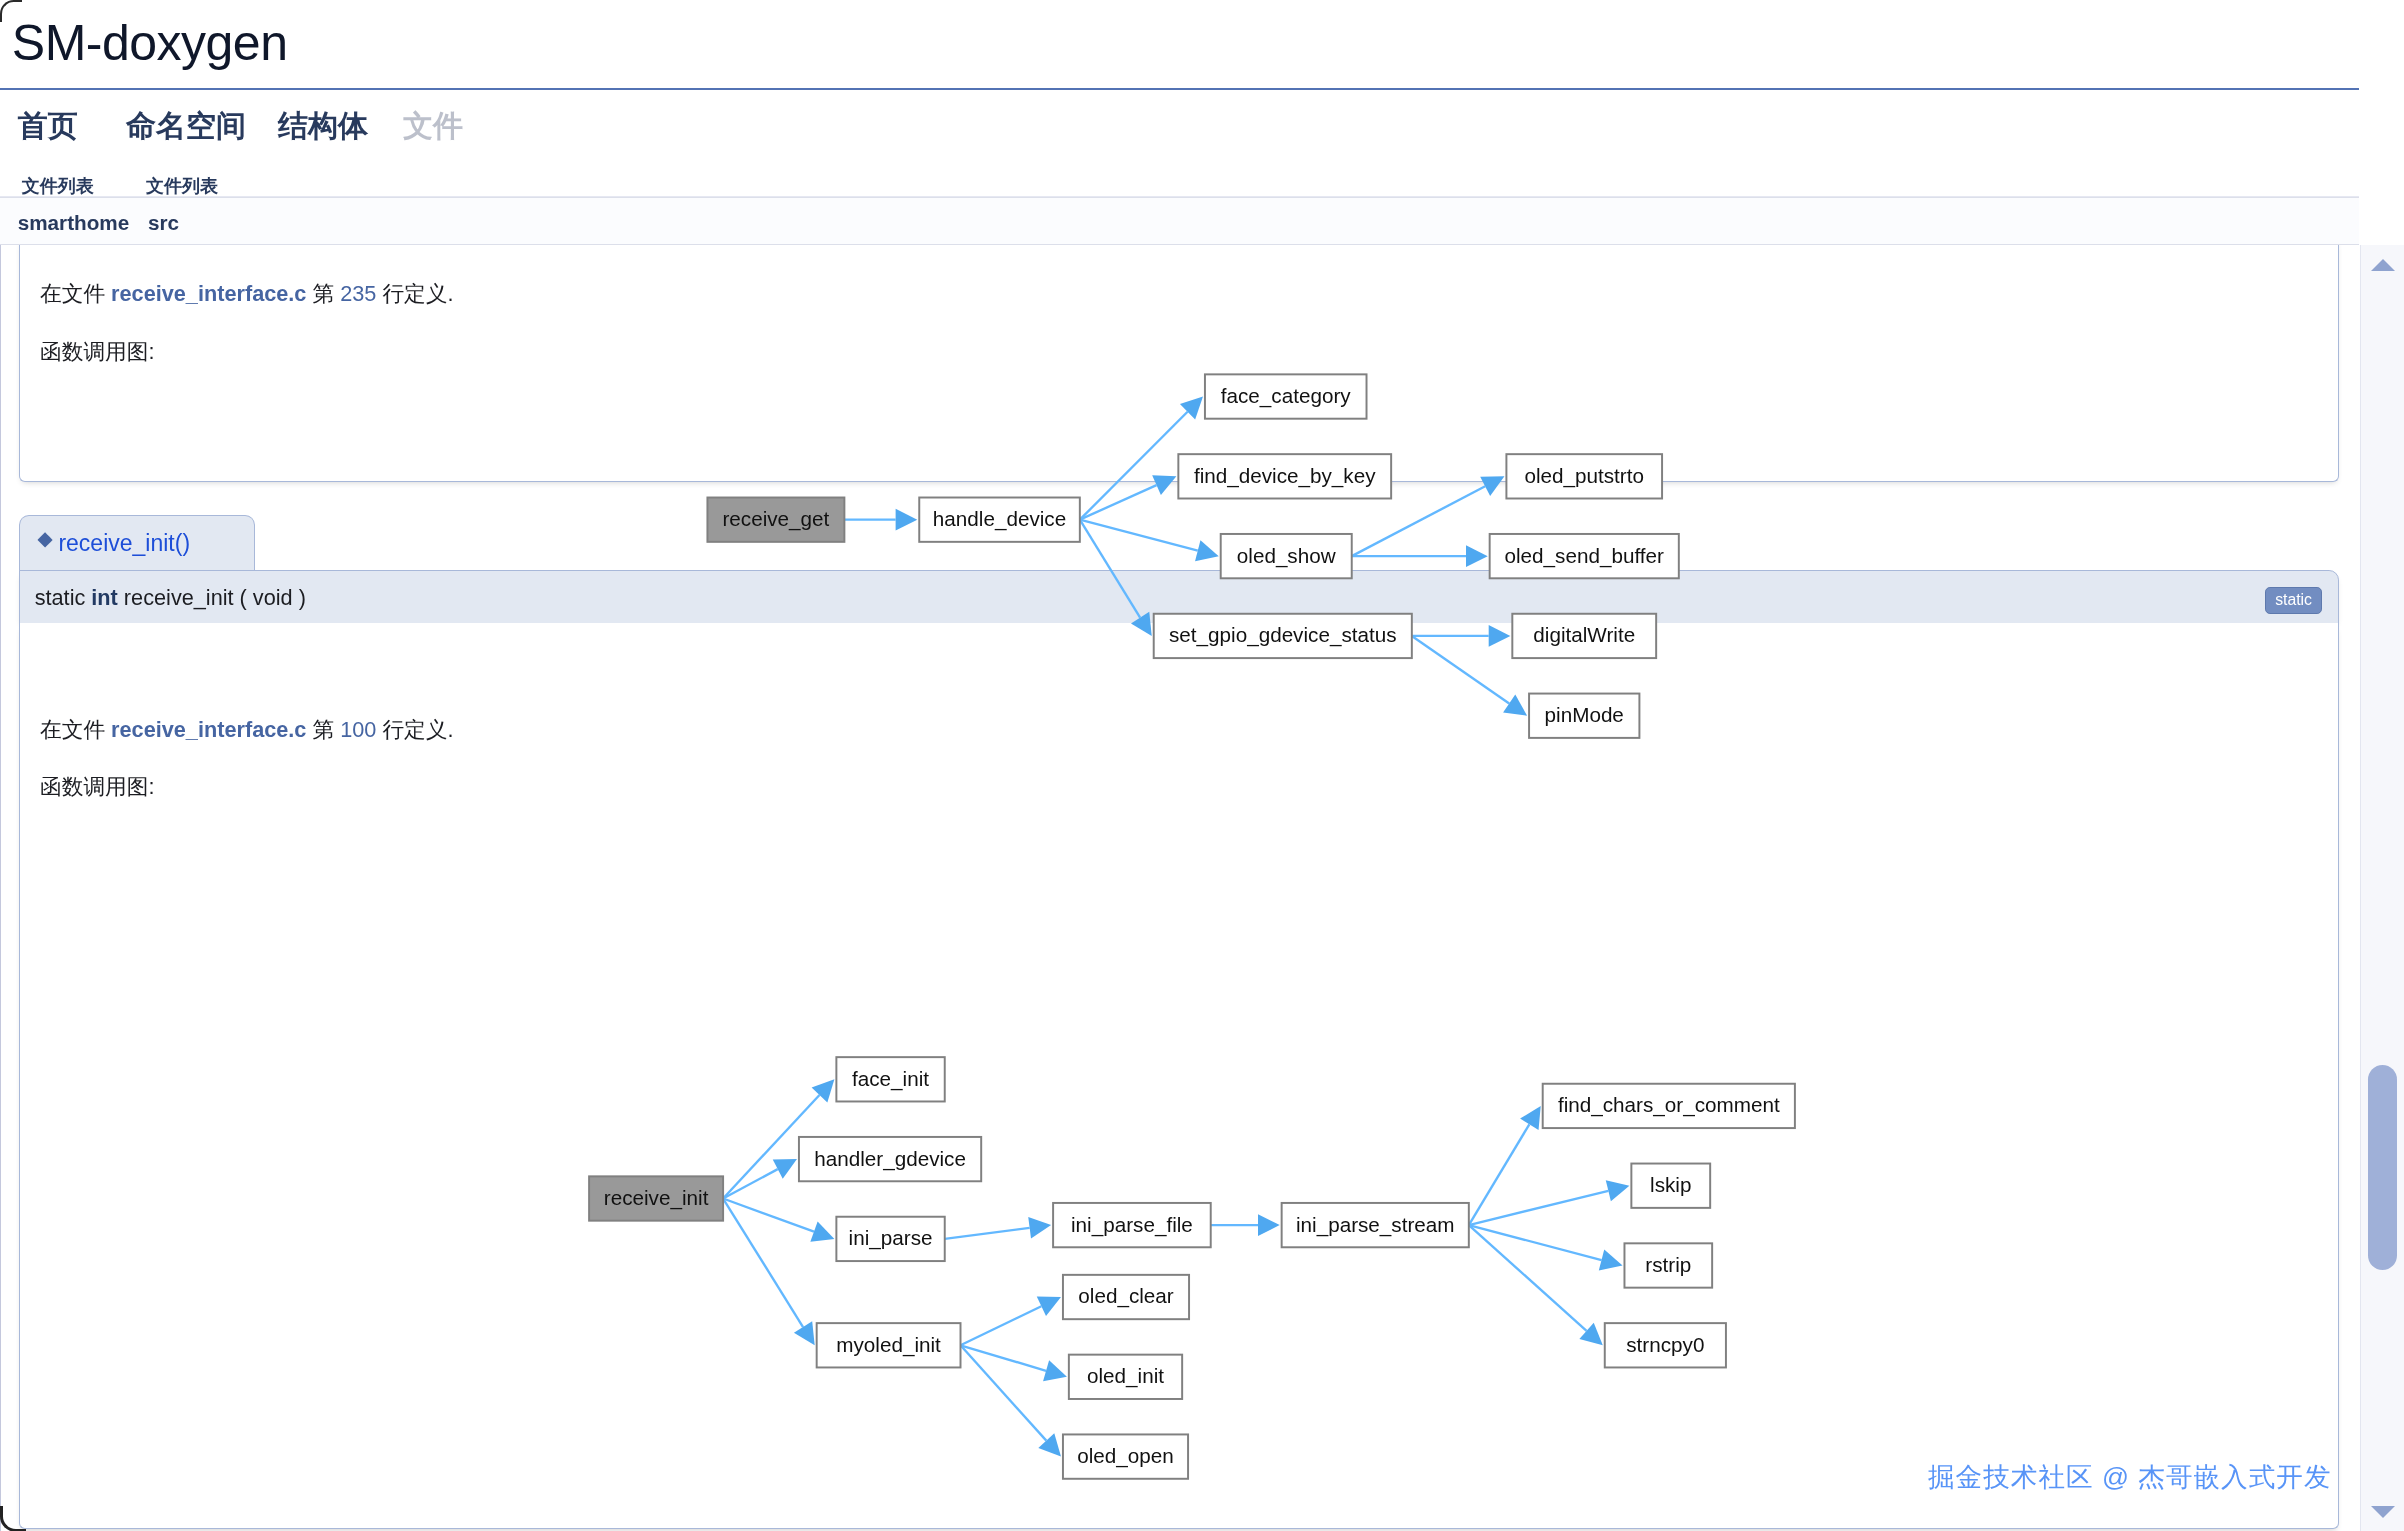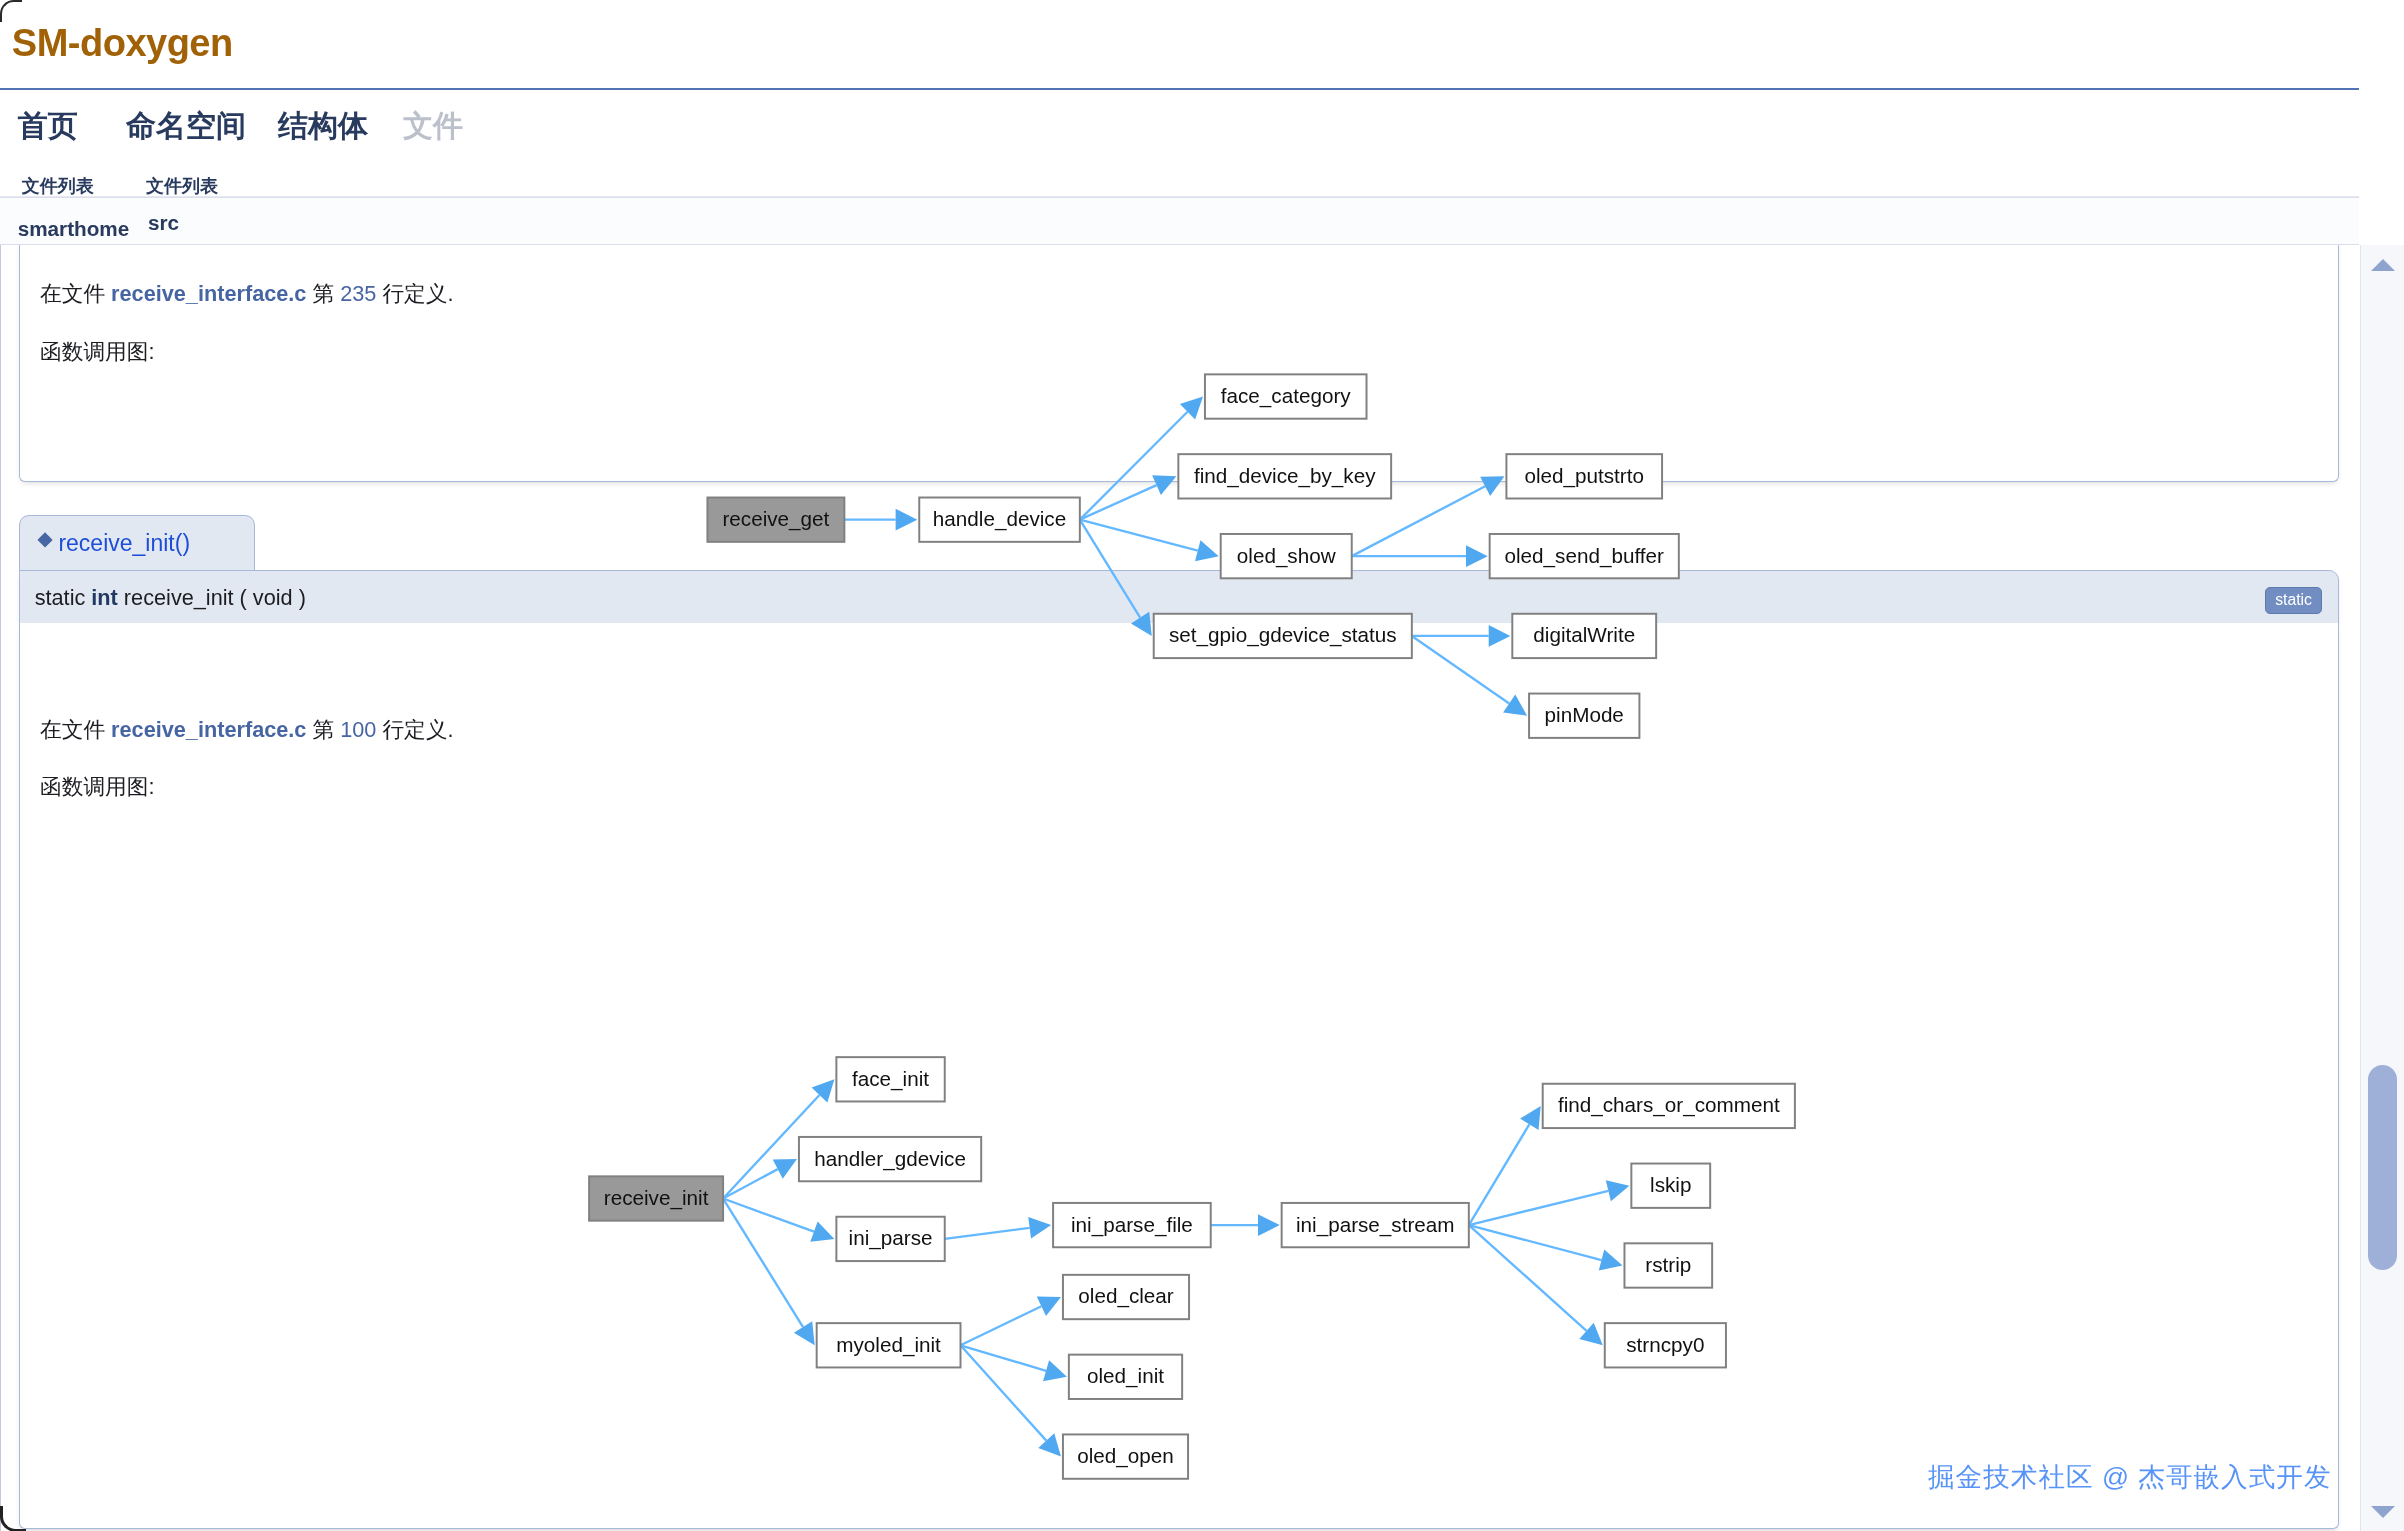--- a/index.html
+++ b/index.html
@@ -19,22 +19,22 @@
   
   .titlearea {
     position: absolute; left: 0; top: 0;
     width: 2359px; height: 90px;
     background: #ffffff;
     border-bottom: 2px solid #5373B4;
     border-top-left-radius: 11.8px;
   }
   .projectname {
     position: absolute; left: 11.8px; top: 13.8px;
-    font-size: 38px; line-height: 59px;
-    font-weight: 700; color: #a16207;
+    font-size: 50px; line-height: 59px;
+    font-weight: 400; color: #0f172a;
     letter-spacing: -0.5px;
     white-space: nowrap;
   }
 
   
   .tabsrow1 {
     position: absolute; left: 0; top: 92px;
     width: 2359px; height: 54px;
     background: #ffffff;
   }
@@ -234,21 +234,21 @@
       <div class="tab" style="left: 278px;">结构体</div>
       <div class="tab current-faded" style="left: 403px; font-family: Liberation Serif, serif;">文件</div>
     </div>
 
   <div class="tabsrow2" id="tabs2">
       <div class="tab sub" style="left: 21.7px;">文件列表</div>
       <div class="tab sub" style="left: 146px;">文件列表</div>
     </div>
 
   <div class="navpath" id="navpath">
-      <div class="navelem" style="left: 17.7px; margin-top: 6px;">smarthome</div>
+      <div class="navelem" style="left: 17.7px;">smarthome</div>
       <div class="navelem" style="left: 148px;">src</div>
     </div>
 
   <div class="content">
 
     <div class="memdoc-panel" style="left:17.7px; top:-7.9px; width:2320px; height:245px;"></div>
 
     <div class="defline" style="left:39px; top:34px;">
       <span>在文件 </span><b>receive_interface.c</b><span> 第 </span><span class="lineno">235</span><span> 行定义.</span>
     </div>

